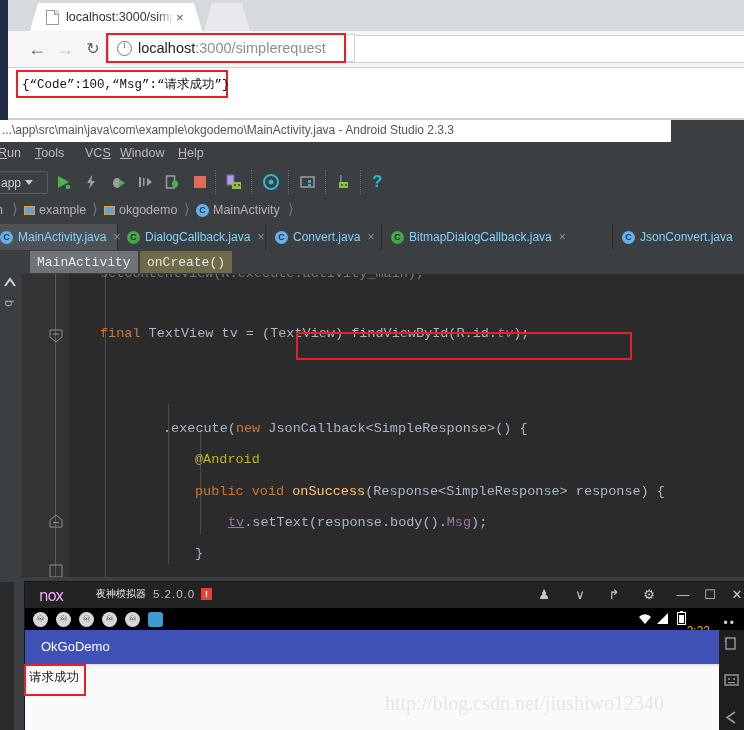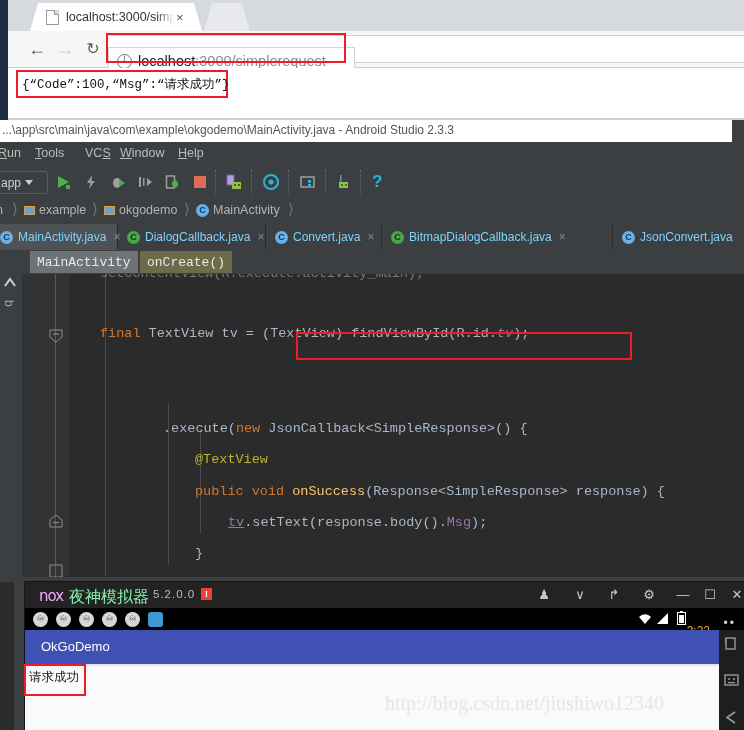--- a/index.html
+++ b/index.html
@@ -27,36 +27,36 @@
   .tab-title{font-size:12.5px;color:#333;margin-left:7px;white-space:nowrap;overflow:hidden;
     width:108px;
     -webkit-mask-image:linear-gradient(to right,#000 84%,transparent 100%);
     mask-image:linear-gradient(to right,#000 84%,transparent 100%);}
   .tab-close{font-size:13px;color:#555;margin-left:2px;line-height:1;}
   #navbar{position:absolute;left:8px;top:31px;width:736px;height:36px;background:#f6f6f6;border-bottom:1px solid #cfcfcf;}
   .navbtn{position:absolute;top:8px;width:22px;height:22px;line-height:20px;text-align:center;font-size:18px;color:#5a5a5a;}
   #nav-back{left:18px;}
   #nav-fwd{left:46px;color:#c6c6c6;}
   #nav-reload{left:74px;font-size:16px;color:#5a5a5a;}
-  #urlbar{position:absolute;left:100px;top:16px;width:245px;height:26px;background:#fff;border:1px solid #d2d2d2;display:flex;align-items:center;}
+  #urlbar{position:absolute;left:100px;top:3px;width:245px;height:26px;background:#fff;border:1px solid #d2d2d2;display:flex;align-items:center;}
   #urlbar-wide{position:absolute;left:100px;top:4px;right:0;height:26px;background:#fff;border-top:1px solid #d2d2d2;border-bottom:1px solid #d2d2d2;}
   .info-icon{width:13px;height:13px;border:1.3px solid #777;border-radius:50%;margin-left:8px;position:relative;flex:none;}
   .info-icon:before{content:"i";position:absolute;left:0;right:0;top:-3px;text-align:center;font-size:10px;font-family:"Liberation Serif",serif;color:#777;}
   .url-text{font-size:14.5px;margin-left:6px;white-space:nowrap;}
   .url-host{color:#212121;}
   .url-path{color:#8d8d8d;}
   #url-redbox{position:absolute;left:98px;top:2px;width:240px;height:30px;border:2px solid #ee1c25;box-sizing:border-box;pointer-events:none;}
   #page-body{position:absolute;left:8px;top:68px;width:736px;height:52px;background:#fff;}
   #json-out{position:absolute;left:14px;top:8px;font-family:"Liberation Mono",monospace;font-size:12.5px;color:#111;white-space:nowrap;}
   #json-redbox{position:absolute;left:8px;top:2px;width:212px;height:28px;border:2px solid #ee1c25;box-sizing:border-box;}
   #browser-bottom-edge{position:absolute;left:8px;top:118px;width:736px;height:2px;background:#cfcfcf;}
 
   
   #studio{position:absolute;left:0;top:120px;width:744px;height:610px;background:#3c3f41;overflow:hidden;}
-  #as-titlebar{position:absolute;left:0;top:0;width:732px;height:22px;background:#ffffff;}
+  #as-titlebar{position:absolute;left:0;top:0;width:671px;height:22px;background:#ffffff;}
   #as-title{position:absolute;left:2px;top:3px;font-size:12px;color:#555;white-space:nowrap;}
   #as-menubar{position:absolute;left:0;top:22px;width:744px;height:24px;background:#3c3f41;}
   .menu-item{position:absolute;top:4px;font-size:12.5px;color:#bbbbbb;}
   .menu-item .mn{text-decoration:underline;}
   #as-toolbar{position:absolute;left:0;top:46px;width:744px;height:32px;background:#3c3f41;border-bottom:1px solid #2b2b2b;padding-left:30px;}
   #run-config{position:absolute;left:-8px;top:5px;width:54px;height:21px;border:1px solid #5a5d5f;border-radius:3px;display:flex;align-items:center;}
   #run-config-label{font-size:12px;color:#cfcfcf;margin-left:8px;}
   #run-config-caret{margin-left:4px;width:0;height:0;border-left:4px solid transparent;border-right:4px solid transparent;border-top:5px solid #cfcfcf;}
   .tb-ico{position:absolute;top:8px;width:16px;height:16px;}
   .tb-sep{position:absolute;top:4px;width:0;border-left:1px dotted #6a6a6a;height:24px;}
@@ -97,21 +97,21 @@
   #code-redbox{position:absolute;left:296px;top:58px;width:336px;height:28px;border:2px solid #ee1c25;box-sizing:border-box;}
   #left-tw{position:absolute;left:0;top:154px;width:22px;height:303px;}
   .tw-label{position:absolute;left:2px;font-size:12px;color:#aaaaaa;writing-mode:vertical-rl;}
   #red-arrow{position:absolute;left:1px;top:320px;width:0;height:0;border-left:6px solid transparent;border-right:6px solid transparent;border-bottom:13px solid #d96a5e;}
   #red-arrow-tail{position:absolute;left:5px;top:333px;width:3px;height:12px;background:#d96a5e;}
 
   
   #nox{position:absolute;left:25px;top:582px;width:719px;height:148px;background:#262626;box-shadow:0 0 0 1px #151515;}
   #nox-title{position:absolute;left:0;top:0;width:719px;height:26px;background:#232323;}
   #nox-logo{position:absolute;left:14px;top:5px;font-size:15px;color:#f0abfc;font-family:"DejaVu Sans",sans-serif;letter-spacing:-1px;}
-  #nox-name{position:absolute;left:44px;top:5px;font-size:16px;color:#86efac;}
+  #nox-name{position:absolute;left:71px;top:5px;font-size:10px;color:#e5e5e5;}
   #nox-ver{position:absolute;left:128px;top:6px;font-size:11.5px;color:#bcbcbc;letter-spacing:1px;}
   #nox-warn{position:absolute;left:176px;top:6px;width:11px;height:12px;background:#e8413a;color:#fff;font-size:9px;line-height:12px;text-align:center;font-weight:bold;}
   .nox-ti{position:absolute;top:5px;color:#c9c9c9;font-size:13px;line-height:15px;text-align:center;width:18px;}
   #nox-status{position:absolute;left:0;top:26px;width:719px;height:22px;background:#000000;}
   .nox-app-ico{position:absolute;top:4px;width:15px;height:15px;border-radius:50%;background:#d8d8d8;font-size:9px;line-height:15px;text-align:center;color:#333;}
   #nox-app-ico-6{position:absolute;left:123px;top:4px;width:15px;height:15px;background:#3d9bd2;border-radius:3px;}
   .nox-sys{position:absolute;top:4px;color:#ffffff;}
   #nox-clock{position:absolute;right:34px;top:4px;font-size:12px;color:#eab308;margin-top:12px;}
   #nox-more{position:absolute;right:8px;top:8px;font-size:12px;color:#cfcfcf;letter-spacing:2px;}
   #app-bar{position:absolute;left:0;top:48px;width:694px;height:34px;background:#3f51b5;}
@@ -308,21 +308,21 @@
     <div class="indent-g" style="left:200px;top:155px;height:105px"></div>
 
     <div class="code fade" style="left:100px;top:-8px">setContentView(R.execute.activity_main);</div>
 
     <div class="code" style="left:100px;top:52px"><span class="kw">final</span><span> TextView tv = (TextView) findViewById(R.id.</span><span class="fld" style="font-style:italic">tv</span><span>);</span></div>
 
     <div id="code-redbox"></div>
 
     <div class="code" style="left:163px;top:147px"><span>.execute(</span><span class="kw">new</span><span> JsonCallback&lt;SimpleResponse&gt;() {</span></div>
 
-    <div class="code an" style="left:195px;top:178px">@TextView</div>
+    <div class="code an" style="left:195px;top:178px">@Android</div>
 
     <div class="code" style="left:195px;top:210px"><span class="kw">public</span> <span class="kw">void</span> <span class="mth">onSuccess</span><span>(Response&lt;SimpleResponse&gt; response) {</span></div>
 
     <div class="code" style="left:228px;top:241px"><span class="fld und">tv</span><span>.setText(response.body().</span><span class="fld">Msg</span><span>);</span></div>
 
     <div class="code" style="left:195px;top:272px">}</div>
 
   </div>
 
   <div id="left-tw">

